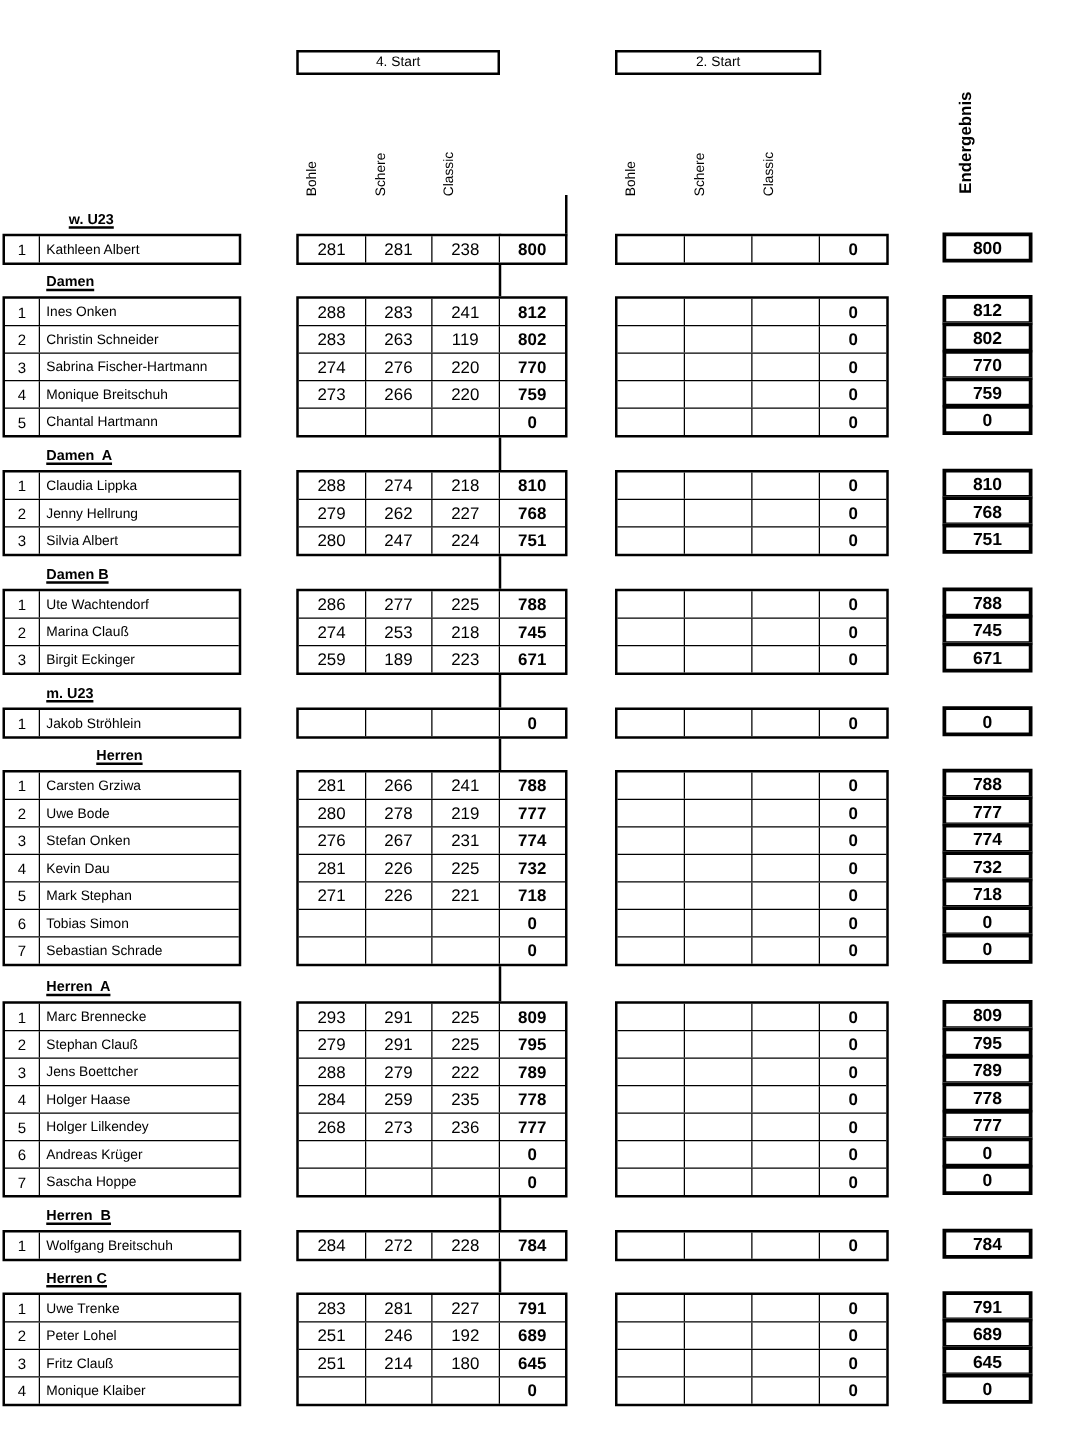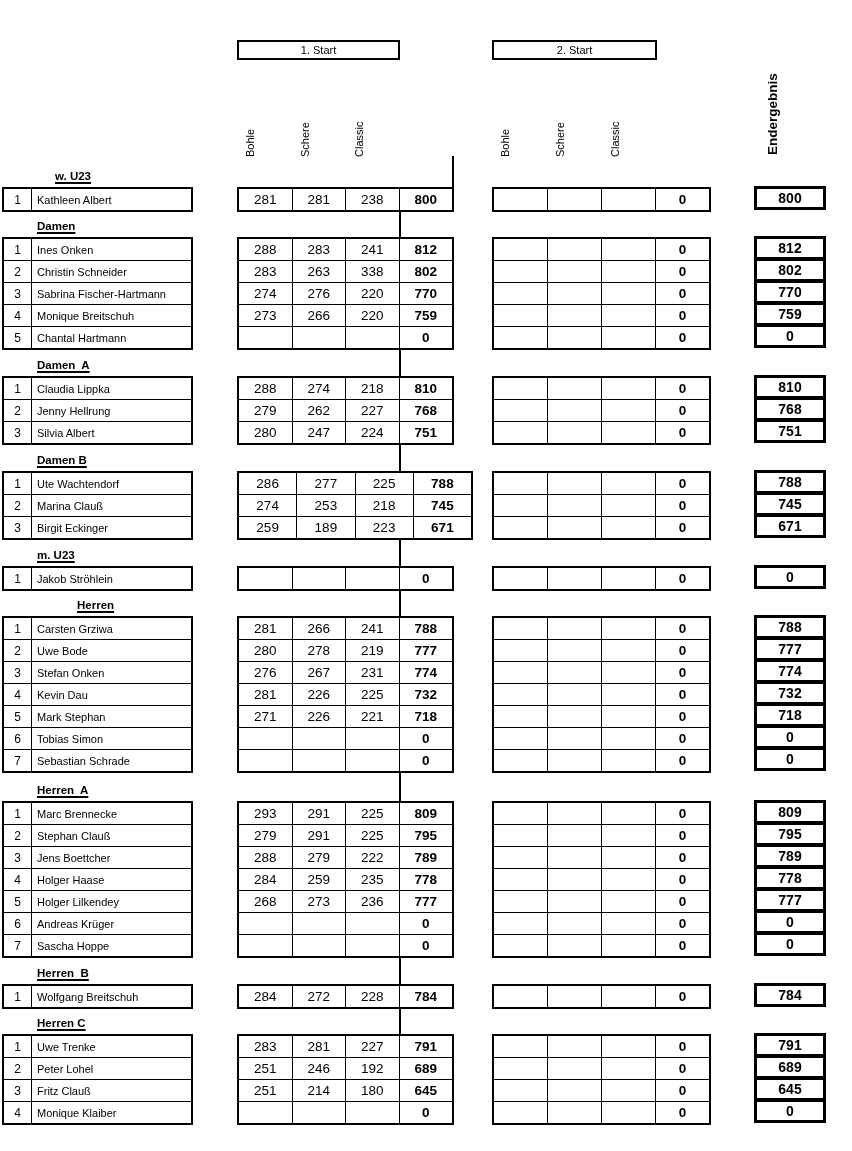--- a/index.html
+++ b/index.html
@@ -43,21 +43,21 @@
   .finbox{
     position:absolute;left:754px;width:72px;height:24px;border:3px solid #000;box-sizing:border-box;
     display:flex;align-items:center;justify-content:center;font-size:14px;font-weight:bold;
     background:#fff;z-index:1;
   }
 </style>
 </head>
 <body>
 
 <div id="canvas">
-  <div class="startbox" id="startbox1">1. Start</div>
+  <div class="startbox" id="startbox1">4. Start</div>
   <div class="startbox" id="startbox2">2. Start</div>
   <div class="rot ender" style="left:782px;top:137px;">Endergebnis</div>
   <div class="vseg" style="left:452px;top:156px;height:33px;"></div>
   <div class="vseg" style="left:399px;top:187px;height:849px;"></div>
   <div id="sections">
       <div class="sec-h" style="top: 170px; margin-left: 18px;">w. U23</div>
       <div class="tbl" style="left: 2px; top: 187px; width: 191px;">
         <div class="row">
           <div class="cell rank">1</div>
           <div class="cell pname">Kathleen Albert</div>
@@ -106,21 +106,21 @@
       <div class="tbl" style="left: 237px; top: 237px; width: 217px;">
         <div class="row">
           <div class="cell score">288</div>
           <div class="cell score">283</div>
           <div class="cell score">241</div>
           <div class="cell score total">812</div>
         </div>
         <div class="row">
           <div class="cell score">283</div>
           <div class="cell score">263</div>
-          <div class="cell score">338</div>
+          <div class="cell score">119</div>
           <div class="cell score total">802</div>
         </div>
         <div class="row">
           <div class="cell score">274</div>
           <div class="cell score">276</div>
           <div class="cell score">220</div>
           <div class="cell score total">770</div>
         </div>
         <div class="row">
           <div class="cell score">273</div>
@@ -238,21 +238,21 @@
         </div>
         <div class="row">
           <div class="cell rank">2</div>
           <div class="cell pname">Marina Clauß</div>
         </div>
         <div class="row">
           <div class="cell rank">3</div>
           <div class="cell pname">Birgit Eckinger</div>
         </div>
       </div>
-      <div class="tbl" style="left: 237px; top: 471px; width: 236px;">
+      <div class="tbl" style="left: 237px; top: 471px; width: 217px;">
         <div class="row">
           <div class="cell score">286</div>
           <div class="cell score">277</div>
           <div class="cell score">225</div>
           <div class="cell score total">788</div>
         </div>
         <div class="row">
           <div class="cell score">274</div>
           <div class="cell score">253</div>
           <div class="cell score">218</div>

